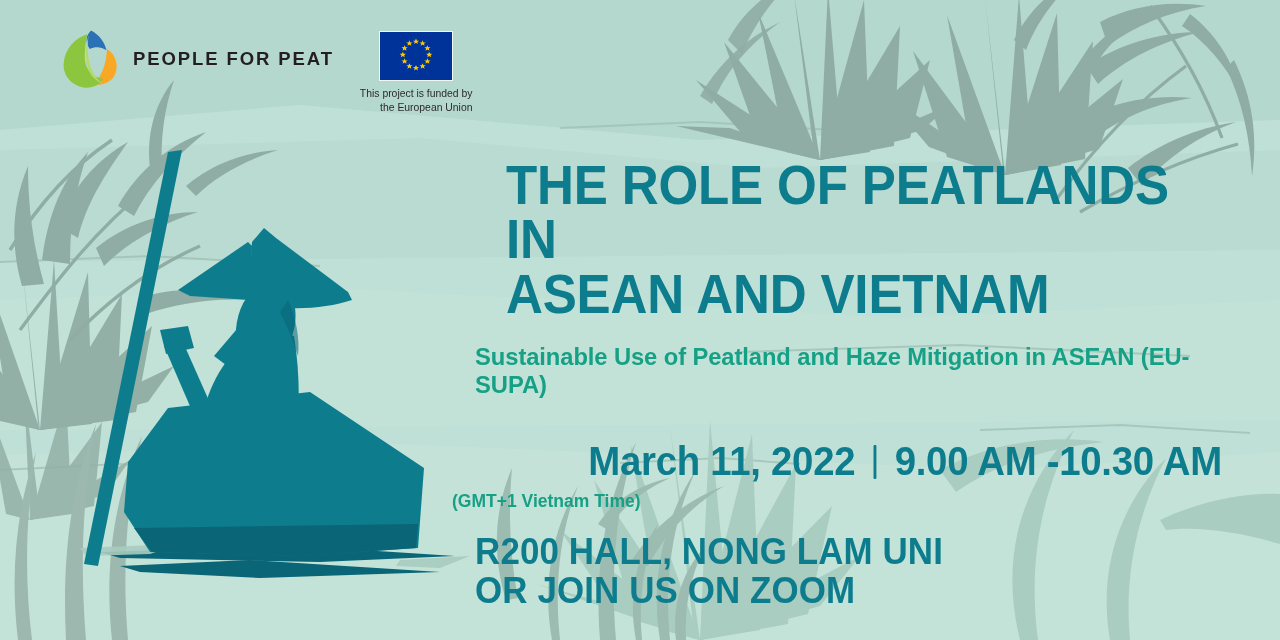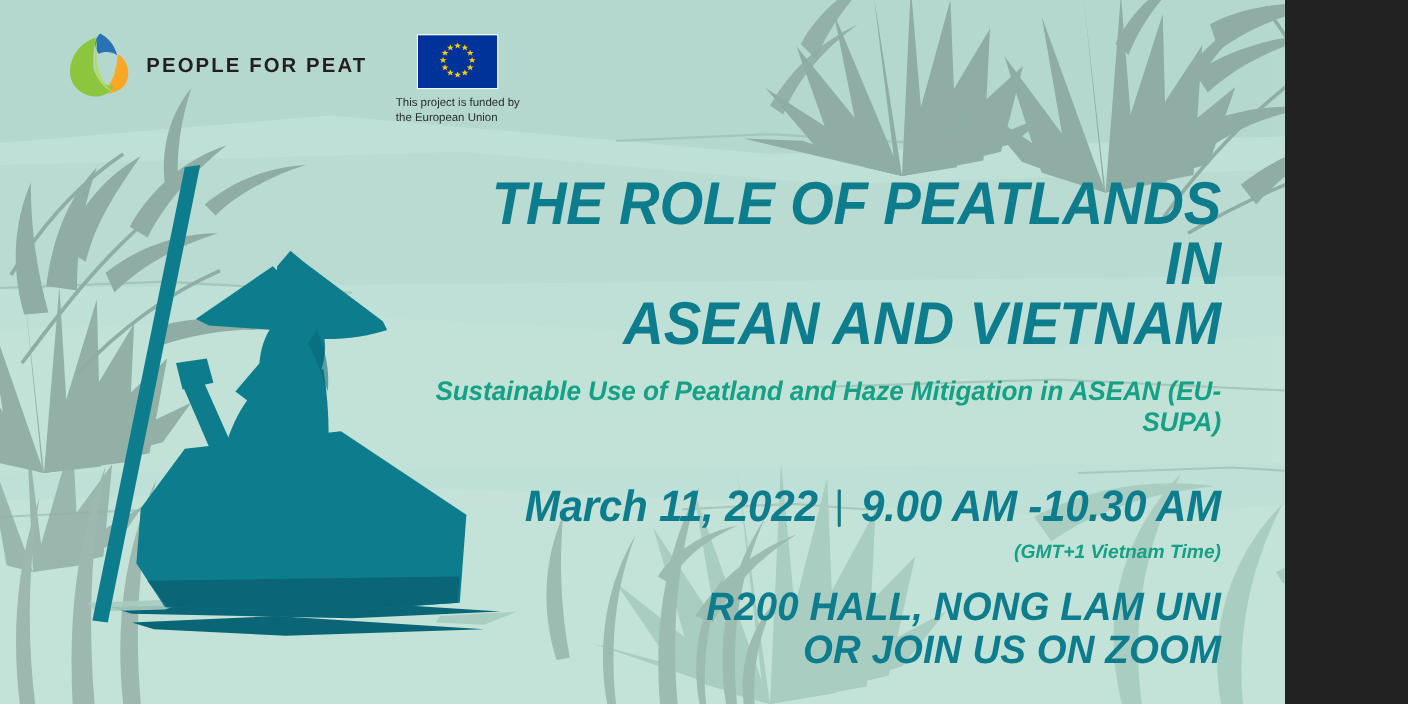--- a/index.html
+++ b/index.html
@@ -1,47 +1,46 @@
 <!DOCTYPE html>
 <html><head>
 <meta charset="utf-8">
 <title>Event Banner</title>
 <style>
   html,body{margin:0;padding:0;background:#222;}
   .banner{
     position:relative;
-    width:1168px;height:640px;
+    width:1280px;height:640px;
     overflow:hidden;
     background:#fef9c3;
     font-family:"Liberation Sans", sans-serif;
     -webkit-font-smoothing:antialiased;
   }
   .layer{position:absolute;top:0;left:0;width:1280px;height:640px;}
   svg.layer{display:block;}
 
   
   .logo-block{position:absolute;left:60px;top:28px;display:flex;align-items:flex-start;gap:26px;z-index:40;}
   .pfp{display:flex;align-items:center;gap:11px;}
   .pfp-mark{width:62px;height:62px;display:block;}
   .pfp-words{
     font-size:18.5px;line-height:1.19;font-weight:700;letter-spacing:1.9px;
     color:#231f20;text-transform:uppercase;
   }
   .eu-block{display:flex;flex-direction:column;align-items:center;padding-top:3px;}
   .eu-flag{width:72px;height:48px;display:block;border:1px solid #f2f7f4;}
   .eu-caption{
     margin-top:6px;font-size:10.4px;line-height:1.33;color:#2b2b2b;
-    text-align:left;font-weight:400;white-space:pre-line;
+    text-align:right;font-weight:400;white-space:pre-line;
   }
 
   
   .content{
     position:absolute;right:58px;top:158px;width:770px;z-index:40;
-    text-align:right;
-    font-style:italic;
+    text-align:left;
   }
   .headline{
     color:#0d7d8e;
     font-size:55px;
     line-height:0.99;
     font-weight:700;
     letter-spacing:-0.2px;
     text-transform:uppercase;
     font-stretch:condensed;
     transform:scaleX(0.93);

